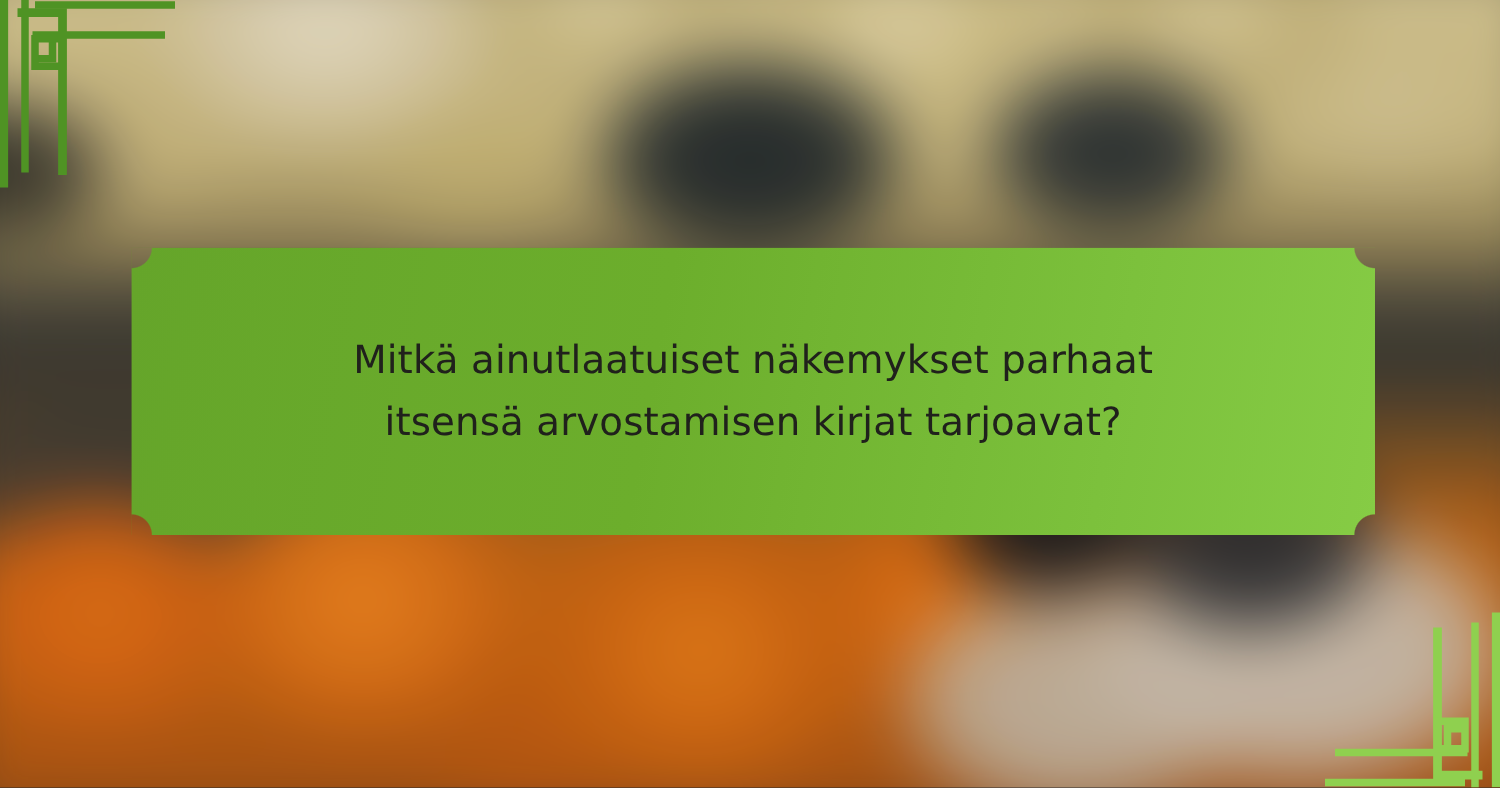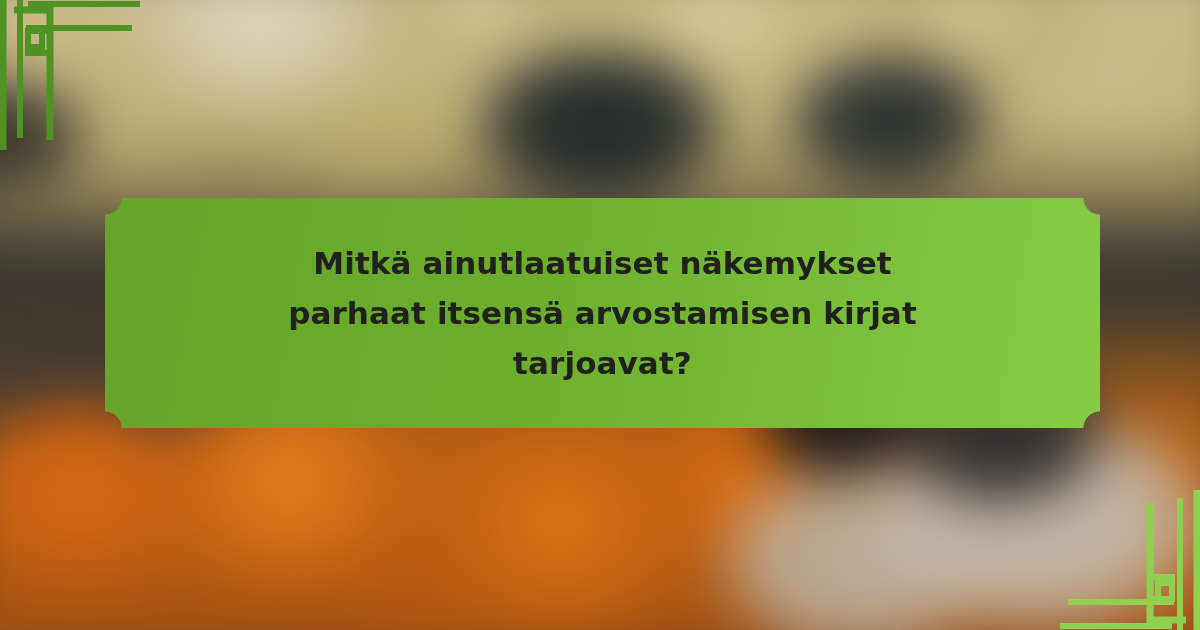--- a/index.html
+++ b/index.html
@@ -101,21 +101,21 @@
       radial-gradient(circle 17px at 100% 100%, rgba(0,0,0,0) 0 16px, #000 17px);
     mask-composite: intersect;
   }
   #headline {
     margin: 0;
     padding: 0 70px;
     text-align: center;
     color: #20211c;
     font-family: "DejaVu Sans", sans-serif;
     font-size: 31px;
-    font-weight: 700;
+    font-weight: 400;
     line-height: 1.62;
     letter-spacing: 0.1px;
     max-width: 720px;
   }
 </style>
 </head>
 <body>
 
 <div id="stage">
 

